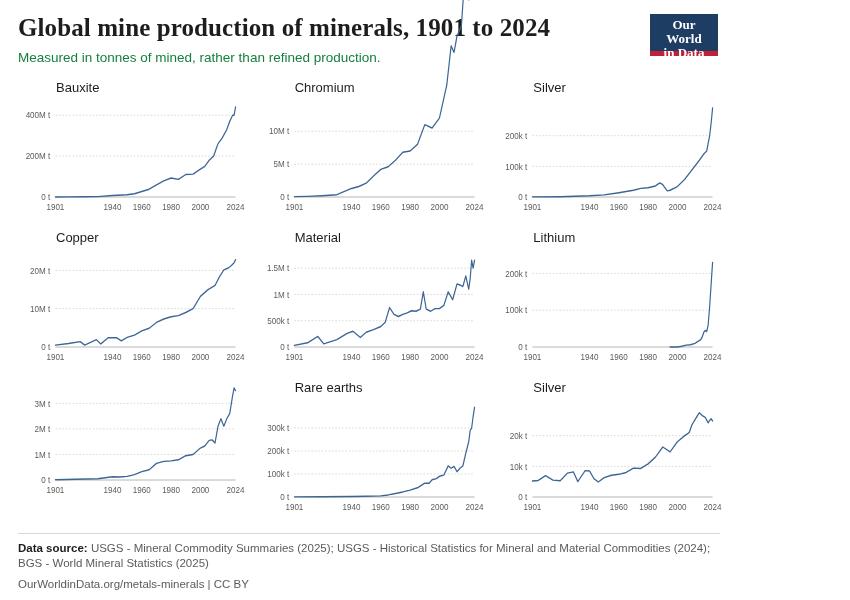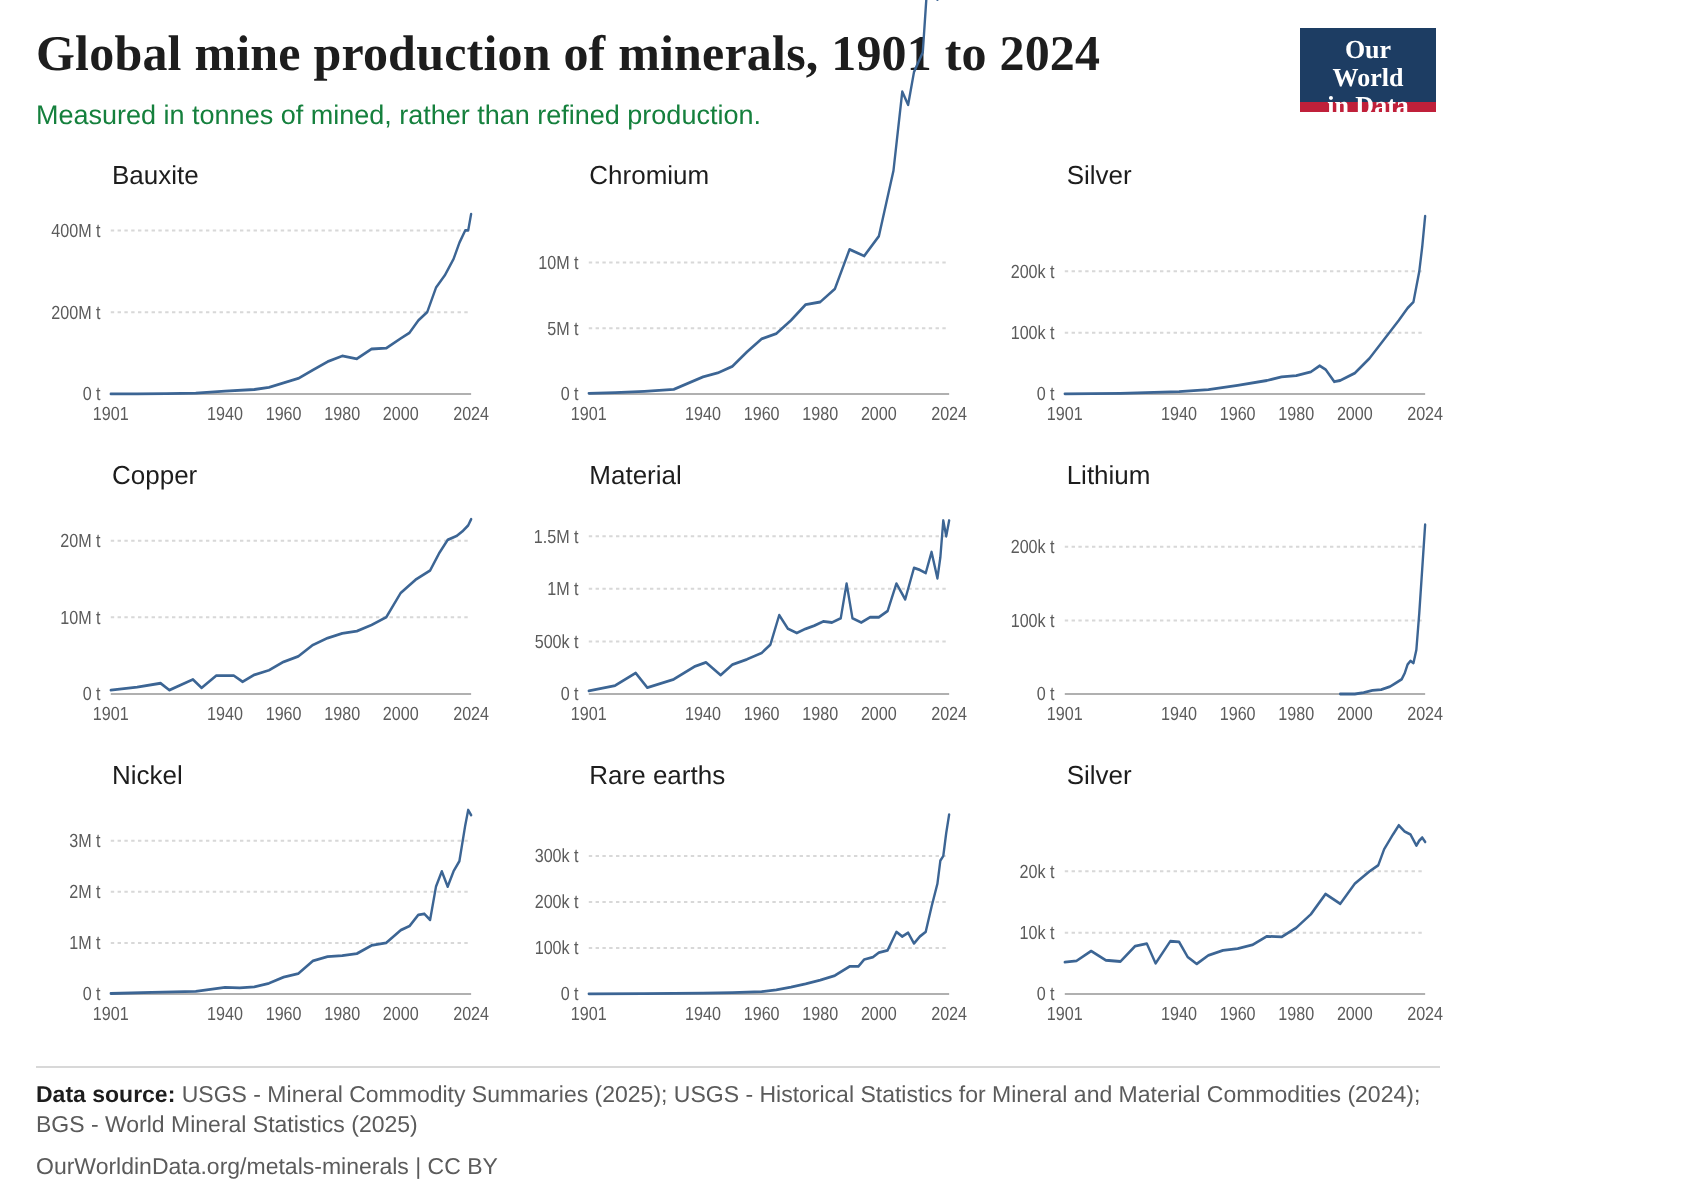--- a/index.html
+++ b/index.html
@@ -266,21 +266,20 @@
             <text class="tick-label x" x="111.21951219512195" y="113">1940</text>
             <text class="tick-label x" x="145.6910569105691" y="113">1960</text>
             <text class="tick-label x" x="180.16260162601628" y="113">1980</text>
             <text class="tick-label x" x="214.63414634146343" y="113">2000</text>
             <text class="tick-label x" x="256" y="113">2024</text>
             <path class="series-line" d="M206.02,100.00 L214.63,100.00 L219.80,99.26 L224.98,98.16 L230.15,97.79 L235.32,96.32 L238.76,94.48 L242.21,92.64 L243.93,89.70 L245.66,85.28 L247.38,83.44 L249.11,84.54 L250.83,77.92 L252.55,59.52 L254.28,37.44 L256.00,15.36" stroke="#3c6594"></path>
           </svg>
         </div>
       </div>
       <div class="panel">
-        <div class="panel-title">Nickel</div>
         <div class="plot-wrap">
           <svg class="plot" viewBox="0 0 262 118" preserveAspectRatio="none">
             <line x1="44" x2="256" y1="100" y2="100" class="zero-line"></line>
             <text class="tick-label y" x="38" y="103.2">0 t</text>
             <line x1="44" x2="256" y1="74.44444444444444" y2="74.44444444444444" class="grid-line"></line>
             <text class="tick-label y" x="38" y="77.64444444444445">1M t</text>
             <line x1="44" x2="256" y1="48.888888888888886" y2="48.888888888888886" class="grid-line"></line>
             <text class="tick-label y" x="38" y="52.08888888888889">2M t</text>
             <line x1="44" x2="256" y1="23.333333333333343" y2="23.333333333333343" class="grid-line"></line>
             <text class="tick-label y" x="38" y="26.533333333333342">3M t</text>

